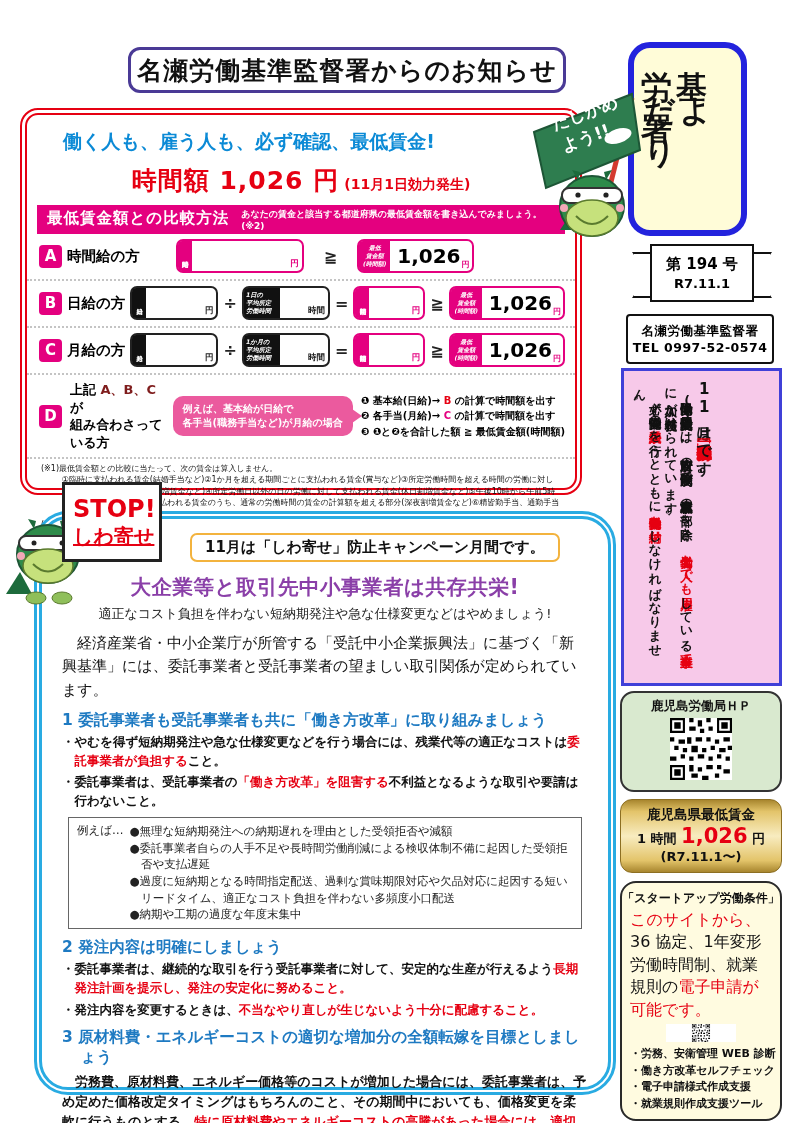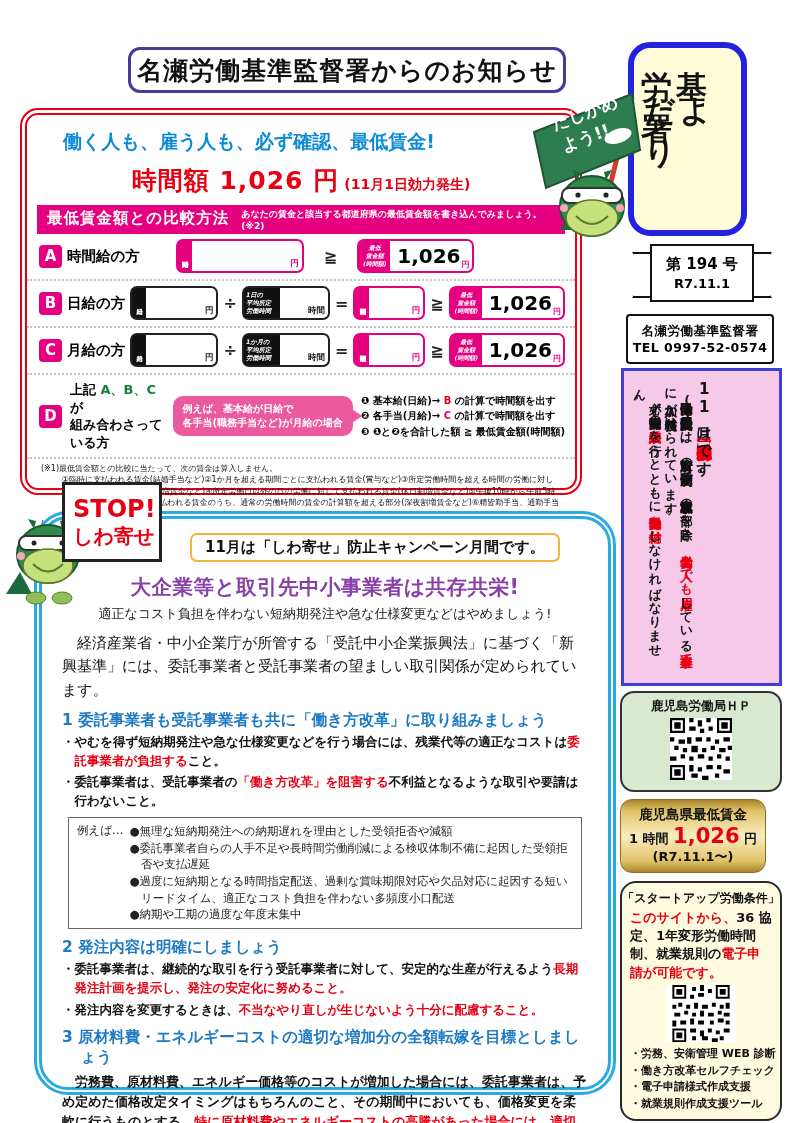--- a/index.html
+++ b/index.html
@@ -63,40 +63,40 @@
   .minwage { position:relative; display:inline-flex; align-items:stretch; border:2px solid #e4007f; border-radius:7px; background:#fff; height:34px; }
   .minlabel { width:31px; background:#e4007f; color:#fff; font-size:6px; font-weight:bold; line-height:1.3;
     display:flex; flex-direction:column; align-items:center; justify-content:center; border-radius:4px 0 0 4px; }
   .minamount { font-size:20px; font-weight:bold; align-self:center; padding:0 11px 0 7px; }
   .minunit { position:absolute; right:2px; bottom:1px; font-size:8px; font-weight:bold; color:#e4007f; }
   .w130 { width:128px; } .w118 { width:118px; } .w96 { width:96px; }
   .sp1 { width:26px; } .sp2 { width:10px; }
 
   .drow { display:flex; align-items:center; gap:8px; padding:6px 10px 6px 12px; border-bottom:2px dotted #c4c4c4; }
   .dlabel { font-size:13px; font-weight:bold; line-height:1.35; }
-  .dletters { color:#15803d; }
+  .dletters { color:#7f1d1d; }
   .bubble { position:relative; background:#eb5a9e; color:#fff; font-size:10px; font-weight:bold; line-height:1.4;
     border-radius:10px; padding:6px 10px; white-space:nowrap; }
   .bubble::after { content:""; position:absolute; right:-9px; top:50%; margin-top:-7px; border-left:10px solid #eb5a9e;
     border-top:7px solid transparent; border-bottom:7px solid transparent; }
   .dsteps { font-size:10px; font-weight:bold; line-height:1.55; white-space:nowrap; }
   .dsteps .b { color:#e60012; } .dsteps .c { color:#e4007f; }
 
   .notes { margin:4px 14px 0 14px; font-size:8px; line-height:1.4; color:#111; }
   .notes .indent { padding-left:2.6em; }
 
   
   .mascot-top { left:520px; top:84px; width:150px; height:158px; z-index:3; pointer-events:none; }
   .mascot-left { left:2px; top:492px; width:100px; height:116px; z-index:3; pointer-events:none; }
 
   
   .stop-sign { left:62px; top:482px; width:100px; height:80px; background:#fff; border:3px solid #222; z-index:4;
     display:flex; flex-direction:column; justify-content:center; padding-left:8px; }
   .stop-sign div { color:#e60012; font-weight:bold; }
-  .stop-l1 { font-size:24px; } .stop-l2 { font-size:20px; }
+  .stop-l1 { font-size:24px; } .stop-l2 { font-size:20px;text-decoration:underline; }
 
   
   .blue-box { left:34px; top:511px; width:582px; height:584px; border:8px double #29abe2; border-radius:34px; background:#fff; z-index:1;
     padding:14px 20px 10px 20px; display:flex; flex-direction:column; }
   .month-banner { margin-left:128px; width:fit-content; border:2.5px solid #f3b33e; border-radius:7px; background:#fff;
     padding:3px 13px; font-size:15px; font-weight:bold; color:#111; }
   .purple-heading { text-align:center; color:#8a3fa8; font-size:20.5px; font-weight:bold; margin-top:11px; letter-spacing:0.5px; }
   .sub-heading { text-align:center; font-size:13px; color:#222; margin-top:4px; }
   .intro { font-size:15px; line-height:1.55; color:#111; margin-top:9px; }
   .sec-title { color:#1e7ac2; font-size:15.5px; font-weight:bold; margin-top:8px; padding-left:1.2em; text-indent:-1.2em; line-height:1.3; }
@@ -113,32 +113,32 @@
   .pink-inner { height:100%; writing-mode:vertical-rl; text-orientation:upright; font-size:12.5px; font-weight:bold; line-height:1.25;
     color:#111; letter-spacing:0px; }
   .pink-inner .big { font-size:15px; }
   .pink-inner .red { color:#e60012; }
 
   .green-box { left:620px; top:691px; width:162px; height:101px; background:#d9e9cf; border:2.5px solid #333; border-radius:14px; z-index:2;
     display:flex; flex-direction:column; align-items:center; padding-top:5px; }
   .green-title { font-size:12.5px; font-weight:bold; color:#111; }
   .qr { background:#fff; }
 
-  .gold-box { left:620px; top:799px; width:146px; height:74px; border-radius:12px; z-index:2;
+  .gold-box { left:620px; top:799px; width:162px; height:74px; border-radius:12px; z-index:2;
     background:linear-gradient(180deg,#a8862e 0%,#e3c46a 16%,#f8ecc0 50%,#e3c46a 84%,#a8862e 100%);
     border:1.5px solid #8d6f22; display:flex; flex-direction:column; align-items:center; justify-content:center; }
   .gold-l1 { font-size:13.5px; font-weight:bold; color:#111; }
   .gold-l2 { font-size:13px; font-weight:bold; color:#111; }
   .gold-amount { color:#e60012; font-size:21px; font-weight:bold; }
   .gold-l3 { font-size:13px; font-weight:bold; color:#111; }
 
   .startup-box { left:620px; top:881px; width:162px; height:240px; background:#fffbe0; border:2.5px solid #2a2a2a; border-radius:16px; z-index:2;
     padding:7px 8px; display:flex; flex-direction:column; align-items:center; }
   .startup-title { font-size:12px; font-weight:bold; color:#111; white-space:nowrap; }
-  .startup-body { font-size:13px; font-weight:bold; line-height:1.4; margin-top:2px; color:#111; }
+  .startup-body { font-size:16px; font-weight:normal; line-height:1.4; margin-top:2px; color:#111; }
   .startup-bullets { width:100%; margin-top:4px; }
   .startup-bullets div { font-size:11px; font-weight:bold; line-height:1.5; color:#111; white-space:nowrap; }
 </style>
 </head>
 <body>
 
 <div class="page">
 
   <div class="abs top-banner">
     <span>名瀬労働基準監督署からのお知らせ</span>

